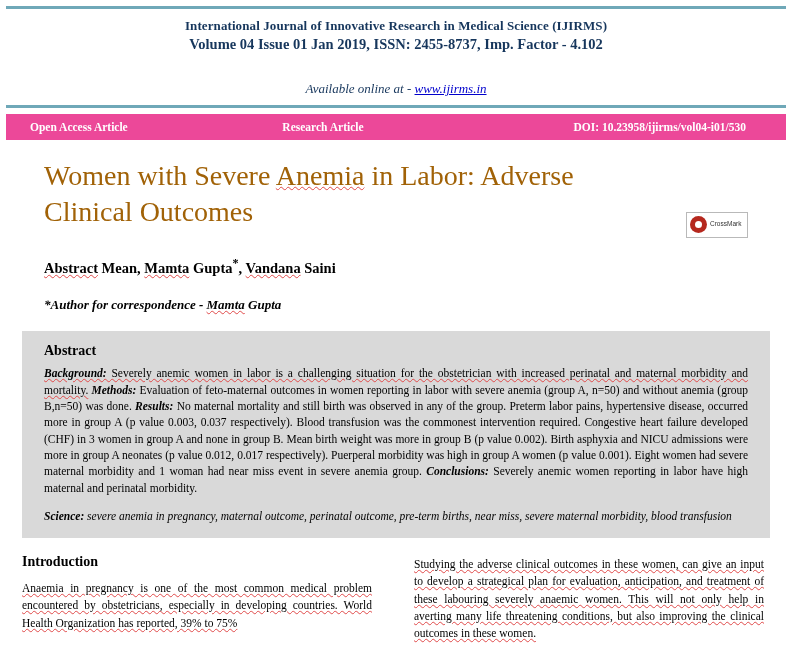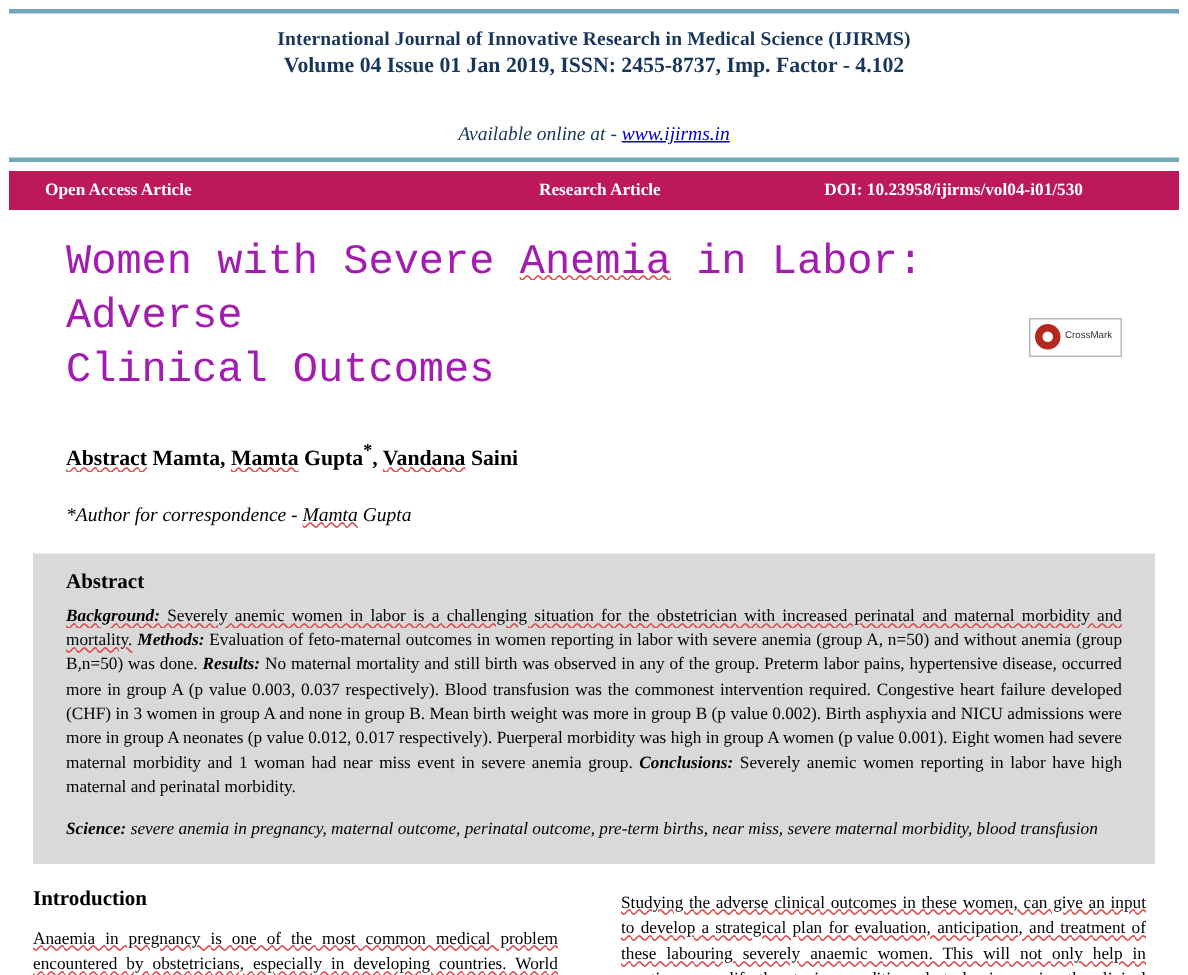--- a/index.html
+++ b/index.html
@@ -56,76 +56,76 @@
   }
   .masthead-link {
     color: #0000cc;
     text-decoration: underline;
     font-style: italic;
   }
 
   
   .ribbon {
     margin: 6px 6px 0 6px;
-    background: #be185d;
+    background: #ec4899;
     color: #ffffff;
     height: 26px;
     display: flex;
     align-items: center;
     font-family: "Liberation Serif", serif;
     font-weight: bold;
     font-size: 11.5px;
     gap: 32px;
   }
   .ribbon .r-left {
     width: 34%;
     padding-left: 24px;
     box-sizing: border-box;
   }
   .ribbon .r-mid {
     width: 33%;
-    text-align: center;
+    text-align: left;
   }
   .ribbon .r-right {
     width: 33%;
-    text-align: left;
+    text-align: center;
     padding-right: 16px;
     box-sizing: border-box;
   }
 
   
   .title-area {
     padding: 18px 44px 0 44px;
     position: relative;
   }
   .paper-title {
-    font-family: Liberation Mono, monospace;
+    font-family: Liberation Serif, serif;
     font-size: 28px;
     line-height: 1.3;
-    color: #a21caf;
+    color: #a16207;
     margin: 0;
     font-weight: normal;
   }
   .spell {
     text-decoration: underline;
     text-decoration-style: wavy;
     text-decoration-color: #e04a4a;
     text-decoration-thickness: 1px;
   }
   .authors {
     margin-top: 26px;
     font-family: "Liberation Serif", serif;
     font-weight: bold;
     font-size: 14.5px;
   }
   .corr {
     margin-top: 20px;
     font-family: "Liberation Serif", serif;
     font-style: italic;
-    font-weight: normal;
+    font-weight: bold;
     font-size: 13px;
   }
   .crossmark {
     position: absolute;
     right: 44px;
     top: 72px;
     width: 62px;
     height: 26px;
     border: 1px solid #b9b9b9;
     background: #ffffff;
@@ -234,21 +234,21 @@
     <div class="r-right">DOI: 10.23958/ijirms/vol04-i01/530</div>
   </div>
 
   <div class="title-area">
     <h1 class="paper-title">
       <span>Women with Severe </span><span class="spell">Anemia</span><span> in Labor: Adverse</span><br>
       <span>Clinical Outcomes</span>
     </h1>
 
     <div class="authors">
-      <span class="spell">Abstract</span><span> Mamta, </span><span class="spell">Mamta</span><span> Gupta</span><sup>*</sup><span>, </span><span class="spell">Vandana</span><span> Saini</span>
+      <span class="spell">Abstract</span><span> Mean, </span><span class="spell">Mamta</span><span> Gupta</span><sup>*</sup><span>, </span><span class="spell">Vandana</span><span> Saini</span>
     </div>
 
     <div class="corr">
       <span>*Author for correspondence - </span><span class="spell">Mamta</span><span> Gupta</span>
     </div>
 
     <div class="crossmark">
       <div class="cm-circle"></div>
       <div class="cm-text">CrossMark</div>
     </div>

